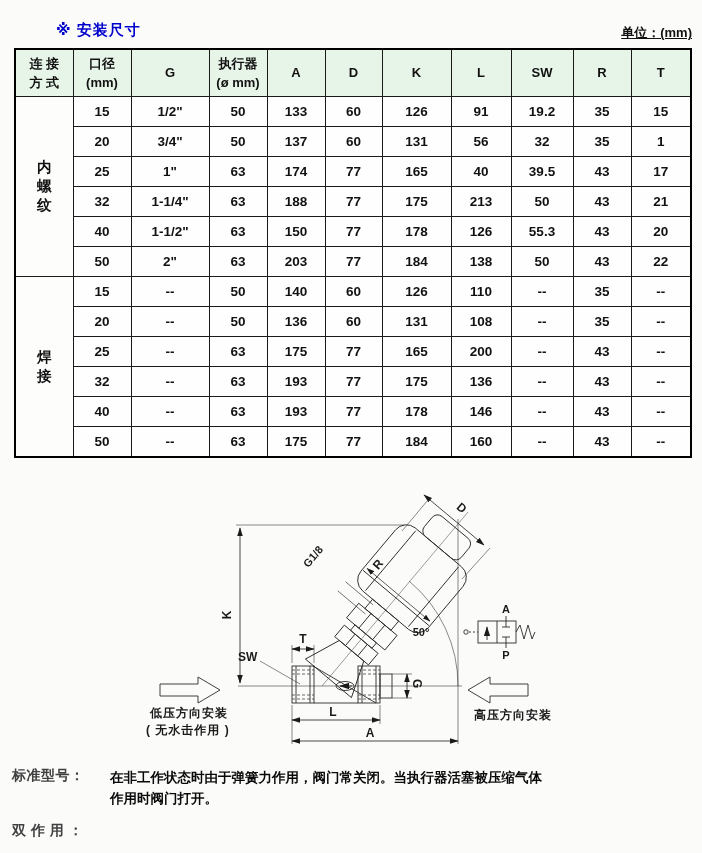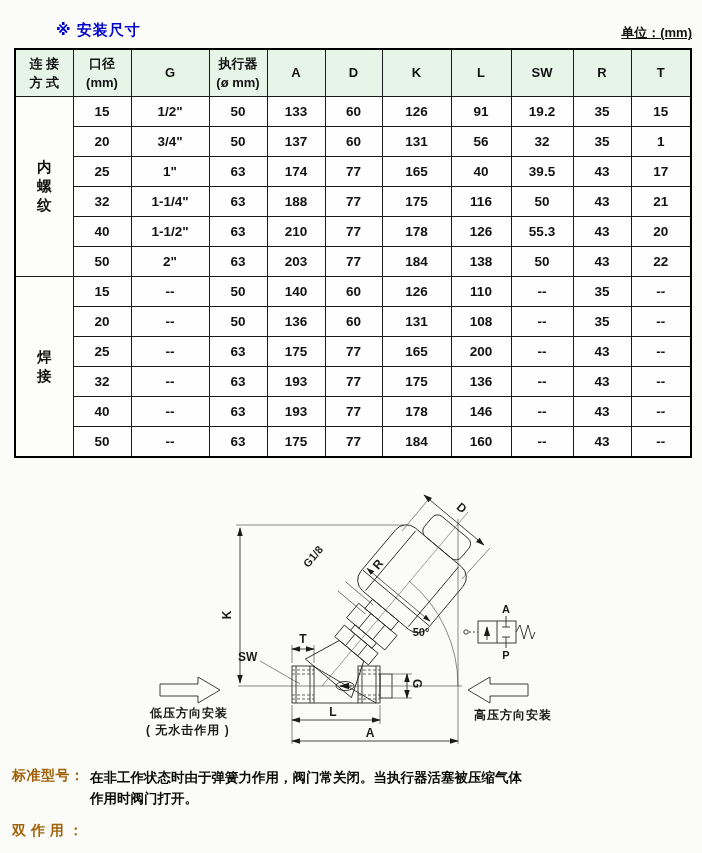--- a/index.html
+++ b/index.html
@@ -39,24 +39,24 @@
   svg.drawing text{
     font-family:"Liberation Sans","DejaVu Sans",sans-serif;
     font-size:12px;font-weight:bold;fill:#1a1a1a;
   }
   svg.drawing text.cn{font-size:12px;letter-spacing:1px;}
   svg.drawing text.small{font-size:11px;}
   .notes{position:absolute;left:12px;top:767px;width:678px;}
   .note-row{position:relative;margin-bottom:13px;}
   .note-label{
     position:absolute;left:0;top:0;
-    color:#a16207;font-size:14px;font-weight:bold;letter-spacing:0.5px;
+    color:#404040;font-size:14px;font-weight:bold;letter-spacing:0.5px;
   }
   .note-text{
-    margin-left:78px;font-size:13.5px;font-weight:bold;line-height:21px;
+    margin-left:98px;font-size:13.5px;font-weight:bold;line-height:21px;
     white-space:pre-line;color:#0a0a0a;
   }
 </style>
 </head>
 <body>
 
 <div class="title">※ 安装尺寸</div>
 <div class="unit">单位：(mm)</div>
 
 <table class="dims">
@@ -135,30 +135,30 @@
         <td>43</td>
         <td>17</td>
       </tr>
       <tr>
         <td>32</td>
         <td>1-1/4"</td>
         <td>63</td>
         <td>188</td>
         <td>77</td>
         <td>175</td>
-        <td>116</td>
+        <td>213</td>
         <td>50</td>
         <td>43</td>
         <td>21</td>
       </tr>
       <tr>
         <td>40</td>
         <td>1-1/2"</td>
         <td>63</td>
-        <td>210</td>
+        <td>150</td>
         <td>77</td>
         <td>178</td>
         <td>126</td>
         <td>55.3</td>
         <td>43</td>
         <td>20</td>
       </tr>
       <tr>
         <td>50</td>
         <td>2"</td>

